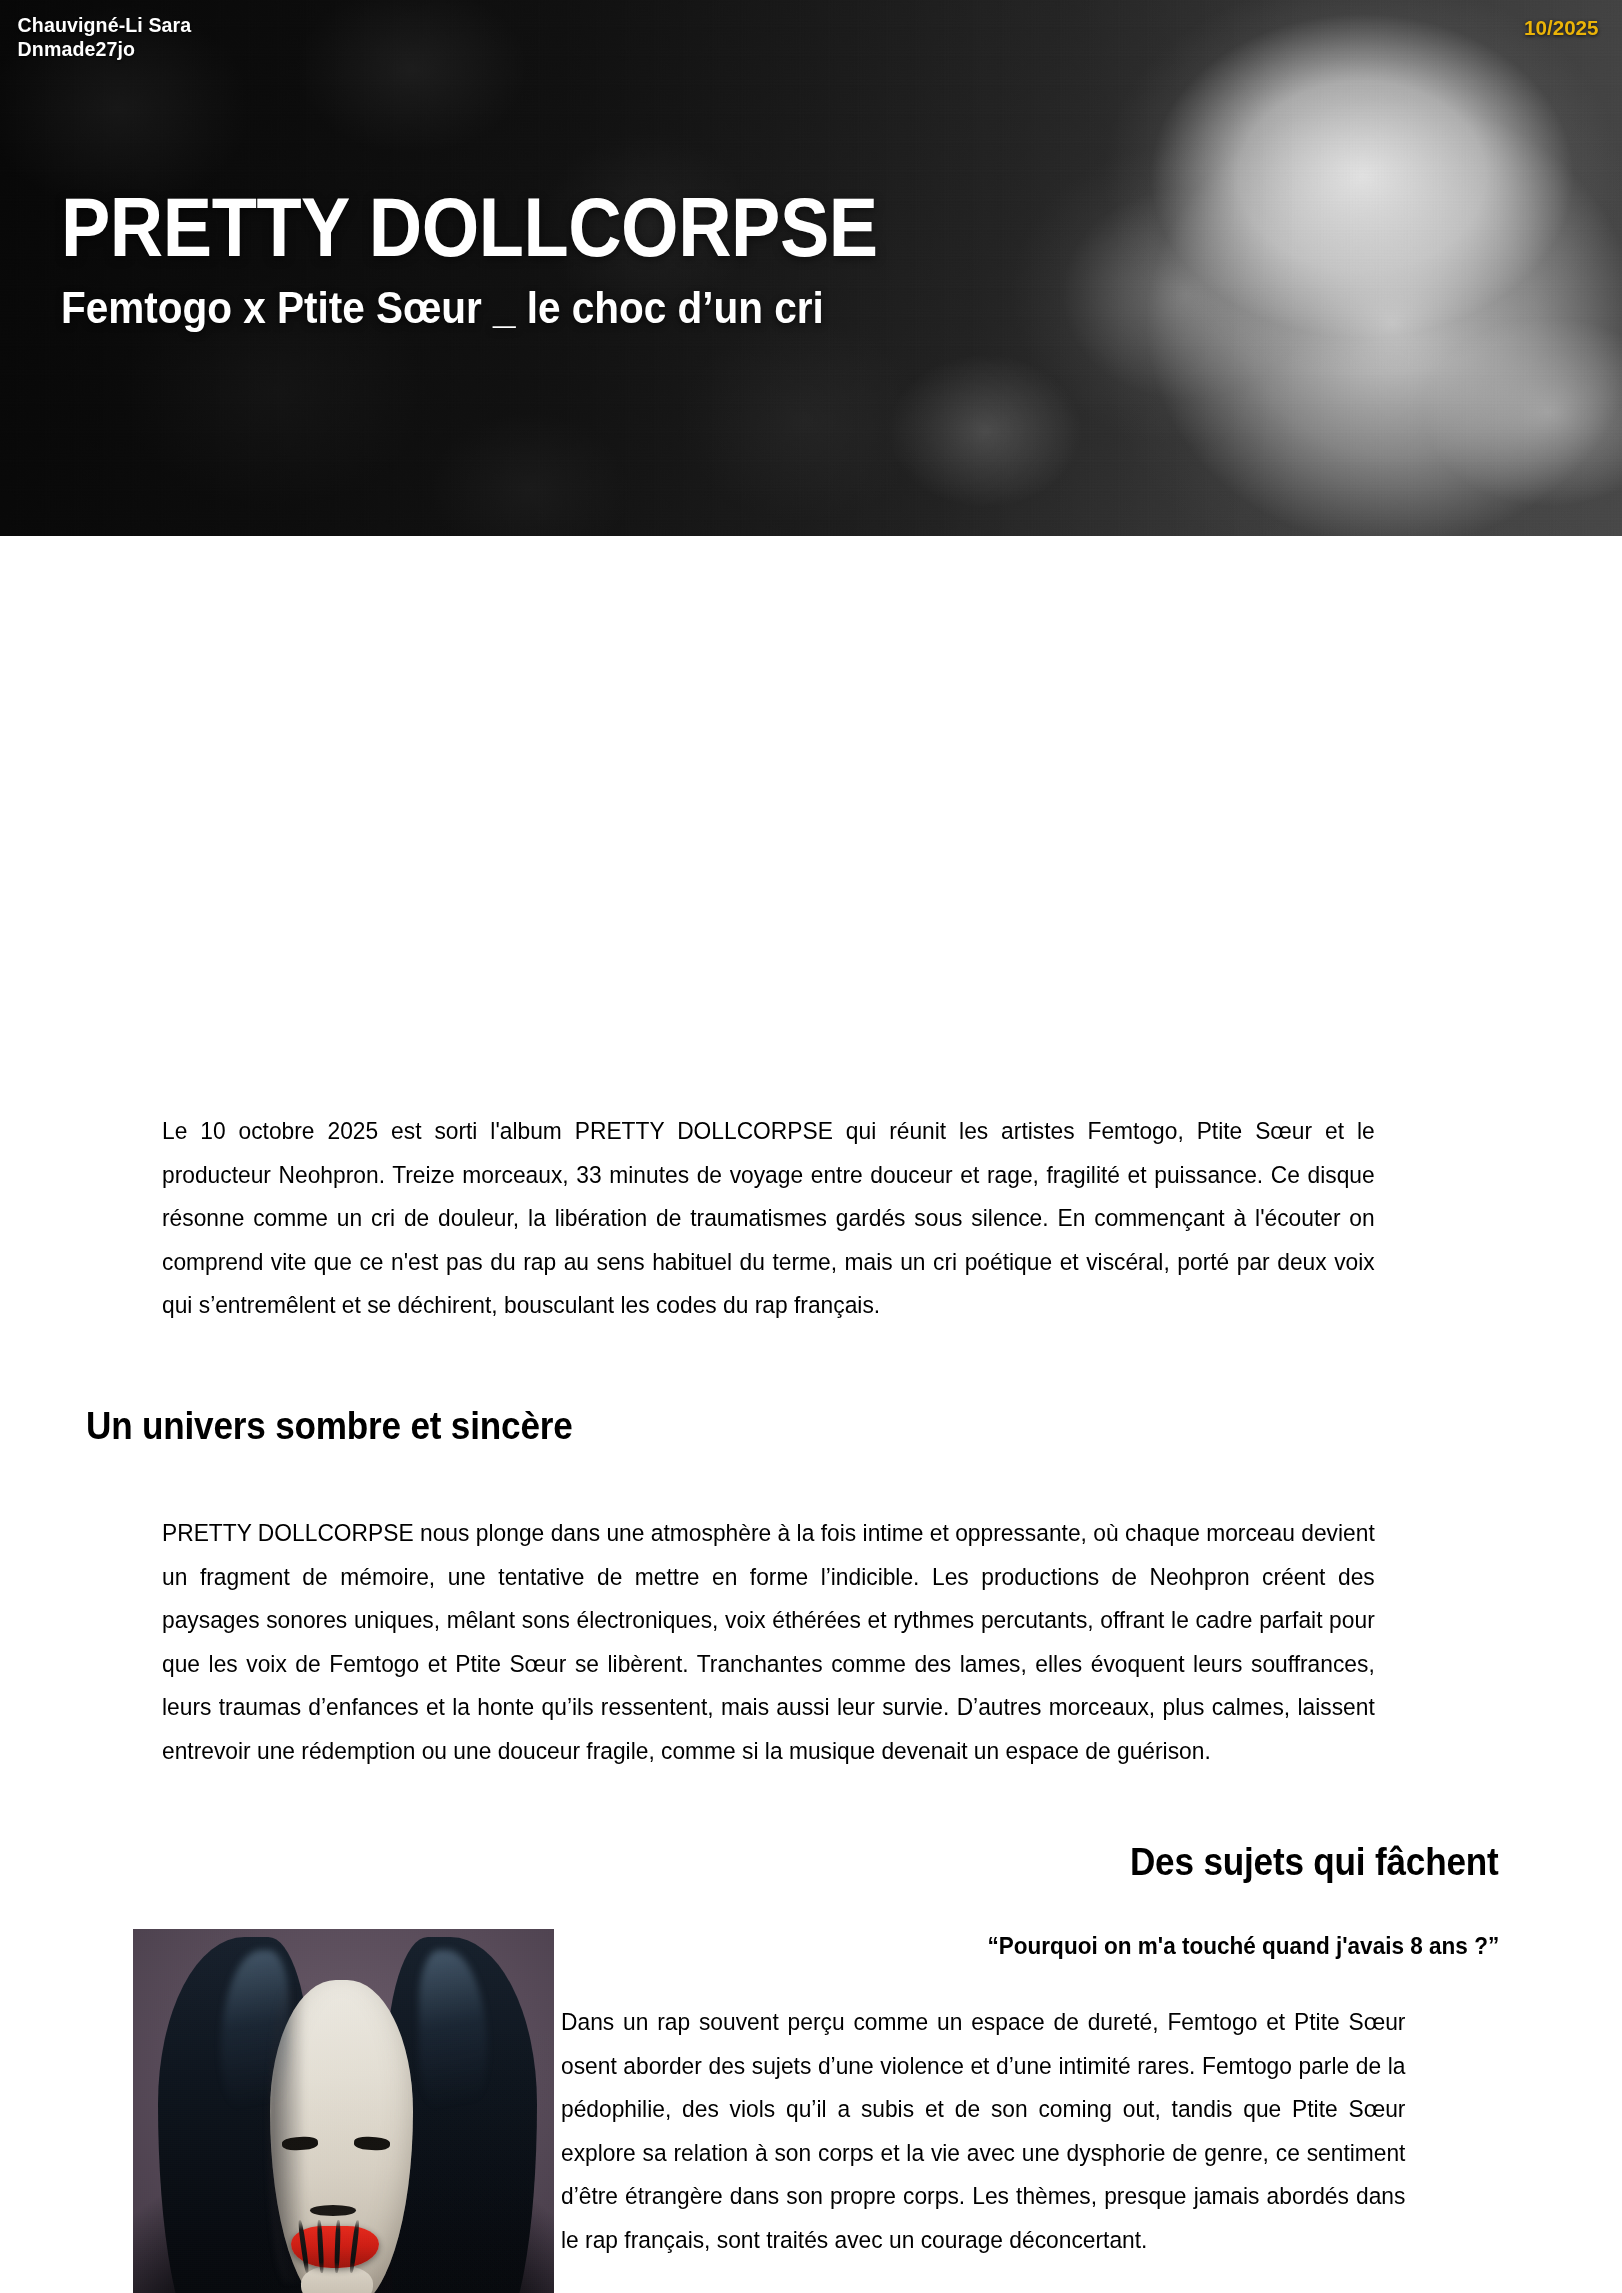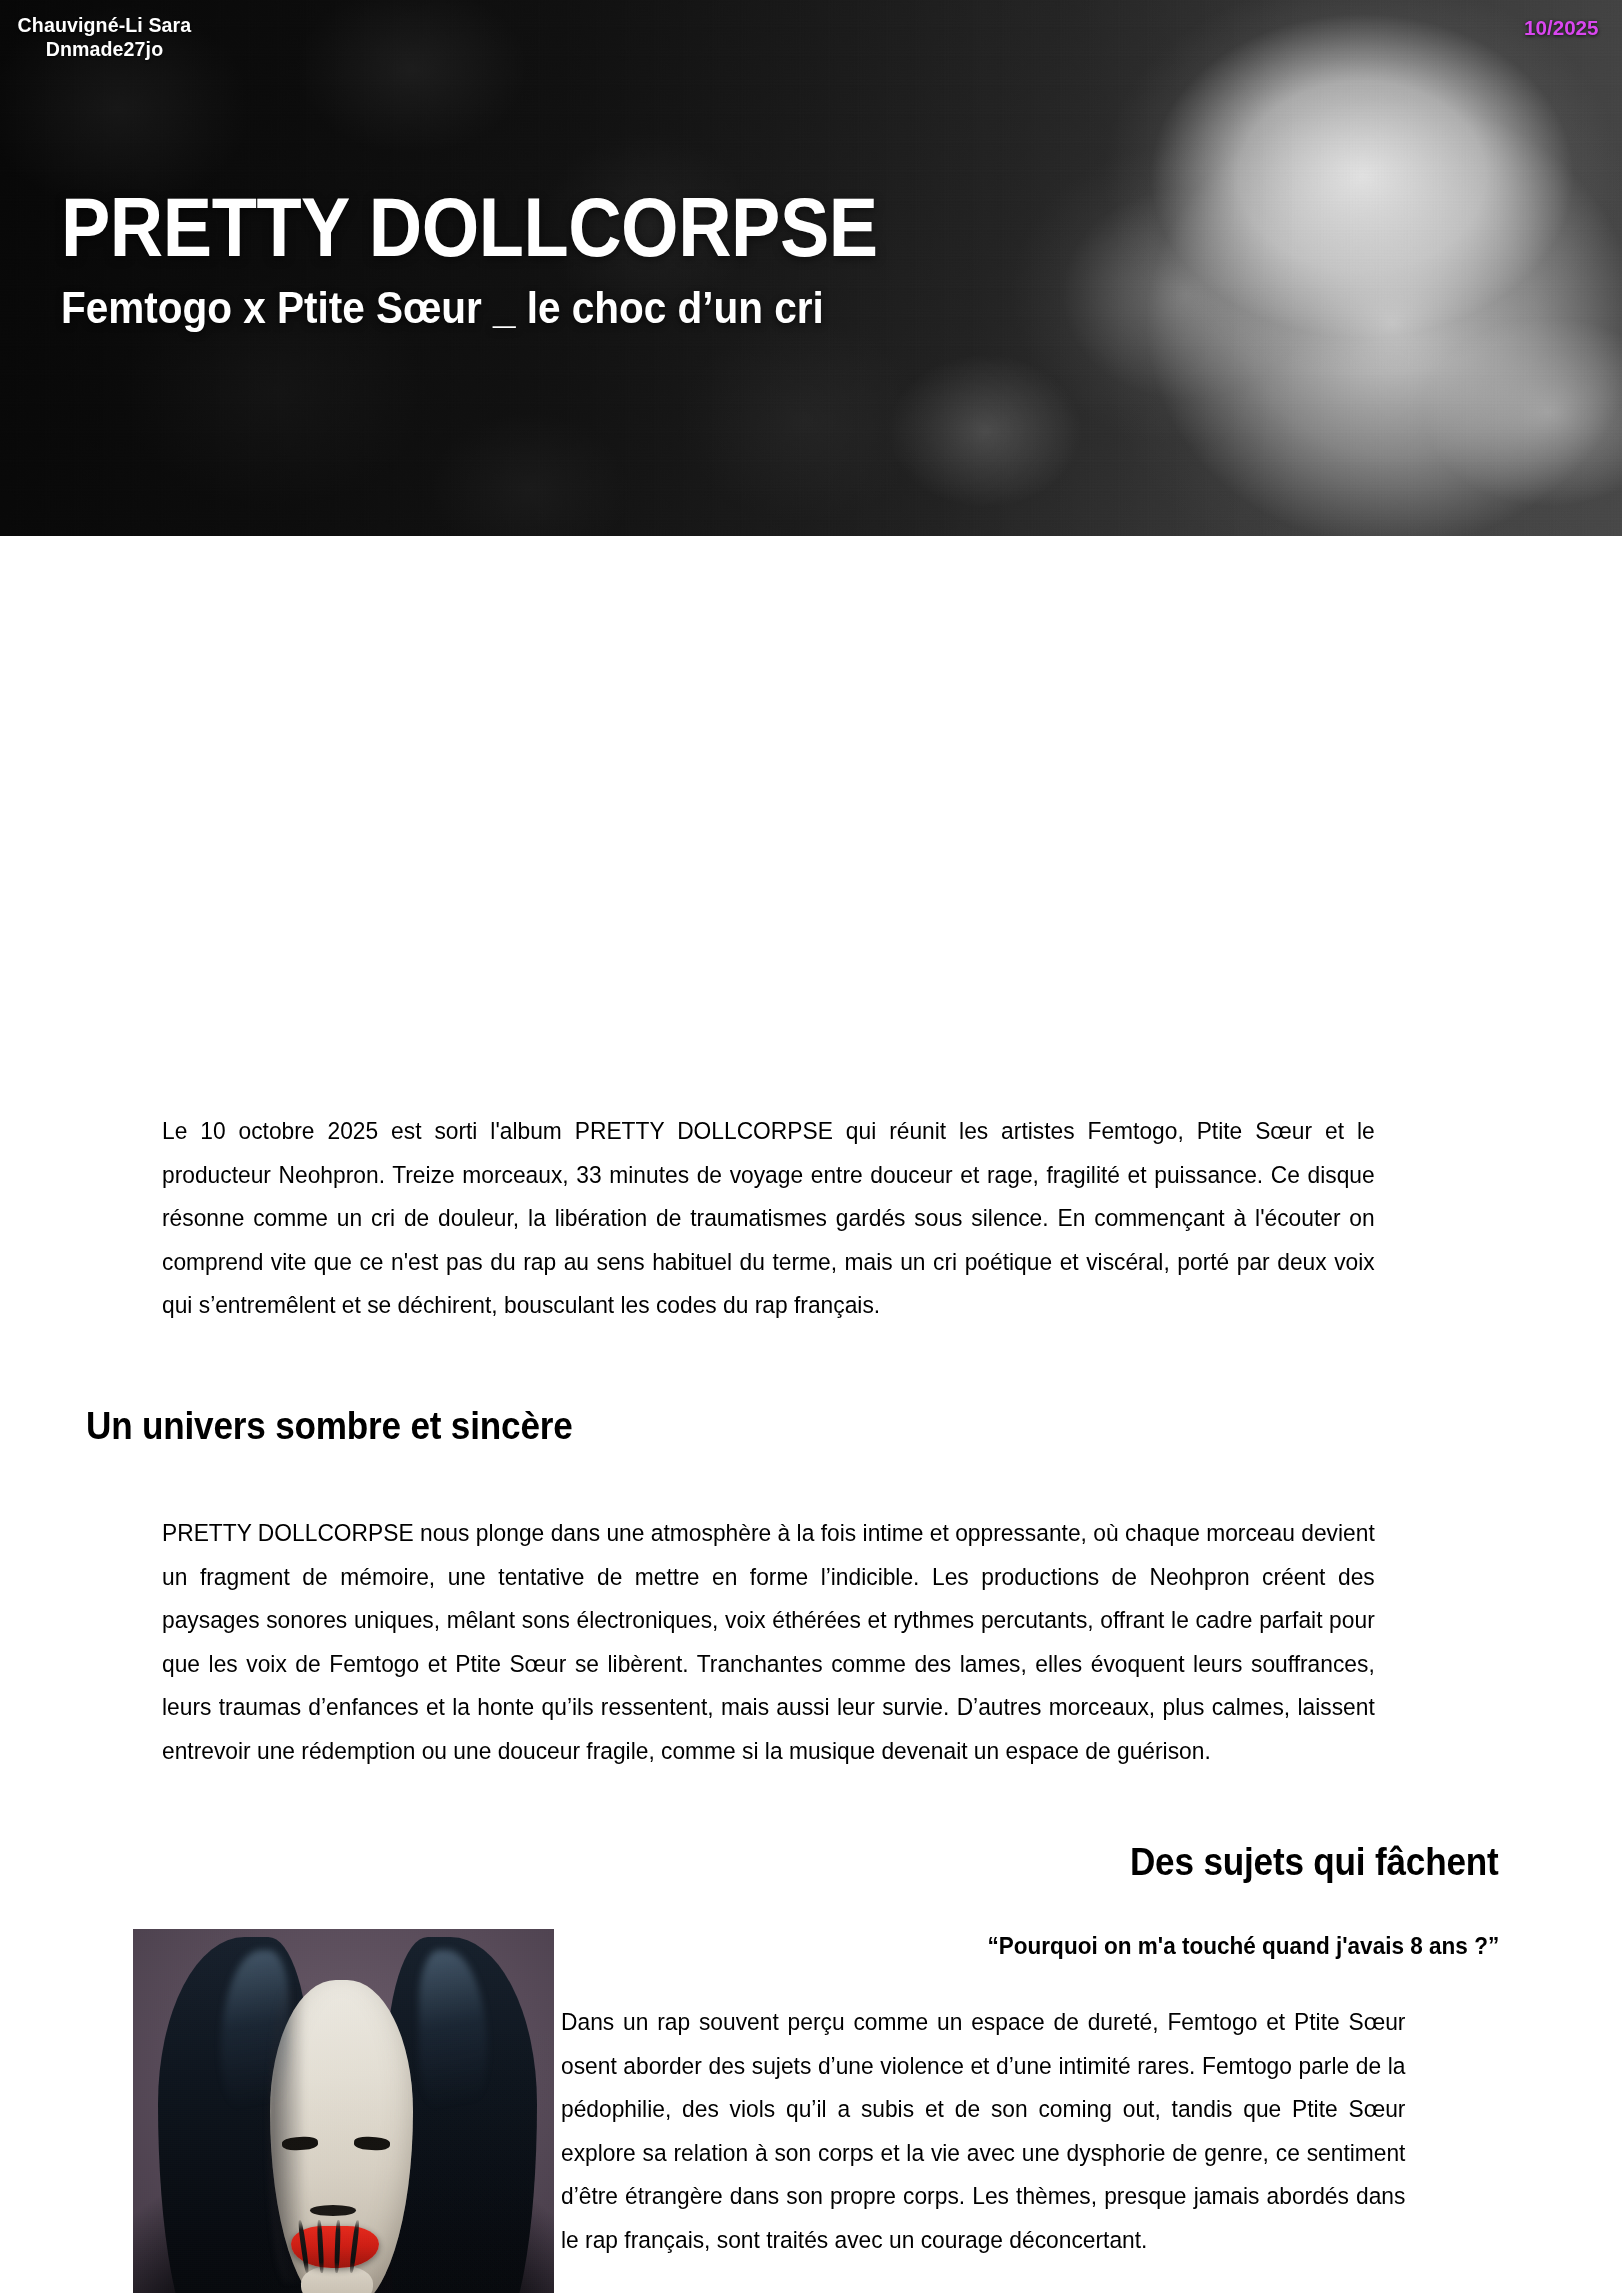--- a/index.html
+++ b/index.html
@@ -67,29 +67,28 @@
     top: 13.7px;
     left: 17.6px;
     color: #ffffff;
     font-weight: bold;
     font-size: 19.6px;
     line-height: 1.22;
     font-stretch: condensed;
     letter-spacing: 0.1px;
     text-shadow: 0 1px 2.9px rgba(0,0,0,0.65);
     z-index: 3;
-    text-align: center;
   }
   .byline div { white-space: nowrap; }
 
   .issue-date {
     position: absolute;
     top: 15.7px;
     right: 23.5px;
-    color: #d946ef;
+    color: #eab308;
     font-weight: bold;
     font-size: 20.6px;
     font-stretch: condensed;
     text-shadow: 0 1px 3.9px rgba(0,0,0,0.8);
     z-index: 3;
   }
 
   .hero-title {
     position: absolute;
     left: 61px;

